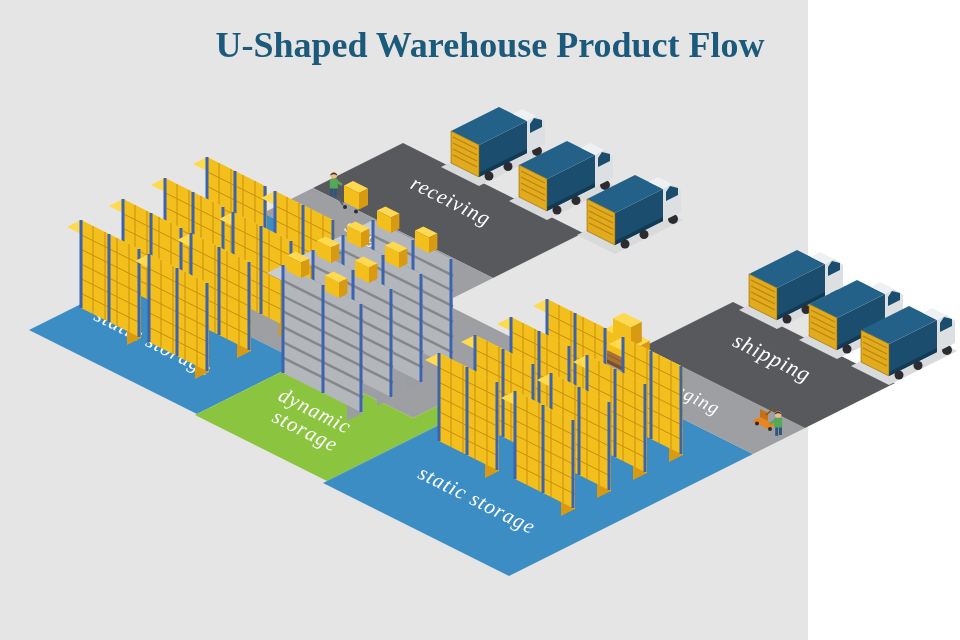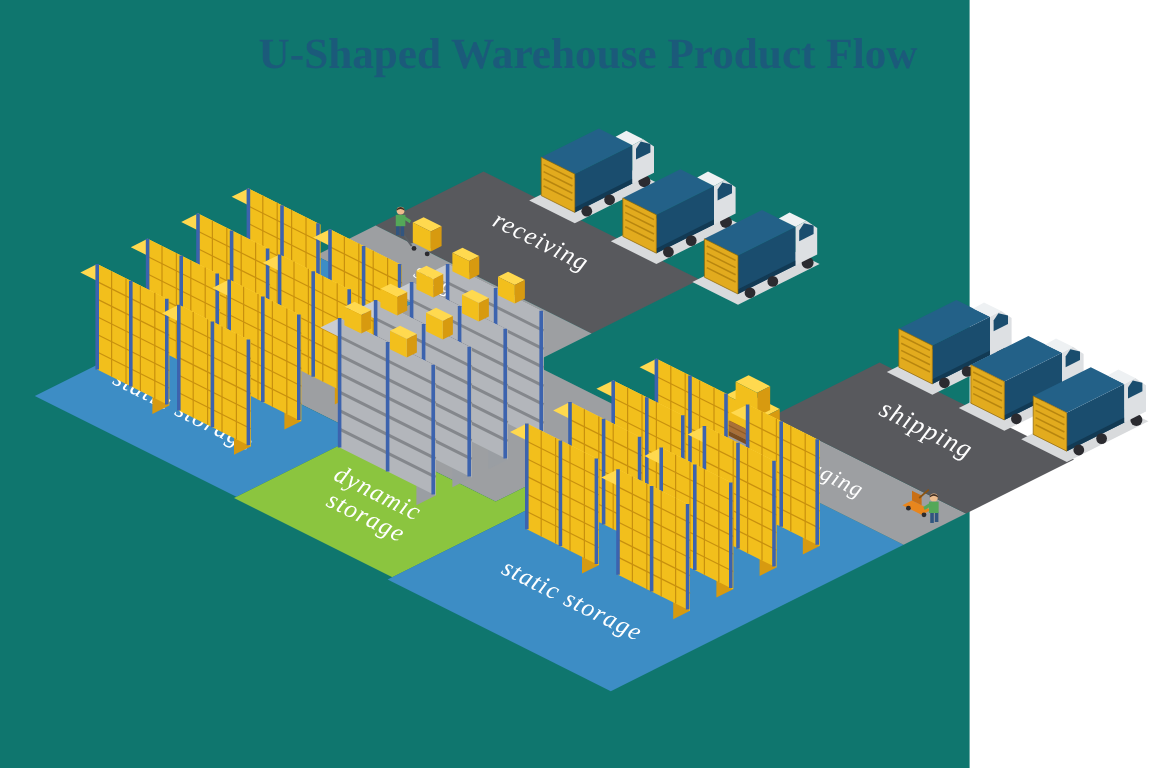--- a/index.html
+++ b/index.html
@@ -1,16 +1,16 @@
 <!DOCTYPE html>
 <html><head>
 <meta charset="utf-8">
 <style>
   html,body{margin:0;padding:0;background:#ffffff;width:960px;height:640px;overflow:hidden;}
-  .stage{position:relative;width:808px;height:640px;background:#0f766e;}
+  .stage{position:relative;width:808px;height:640px;background:#e5e5e5;}
   svg{display:block;}
   .title-text{font-family:"Liberation Serif", serif;font-weight:bold;font-size:36px;}
   .zlabel{font-family:"Liberation Serif", serif;font-style:italic;fill:#ffffff;letter-spacing:1px;}
   .z21{font-size:21px;} .z19{font-size:19px;} .z22{font-size:22px;}
 </style>
 </head>
 <body>
 
 <div class="stage">
 <svg width="960" height="640" viewBox="0 0 960 640">

